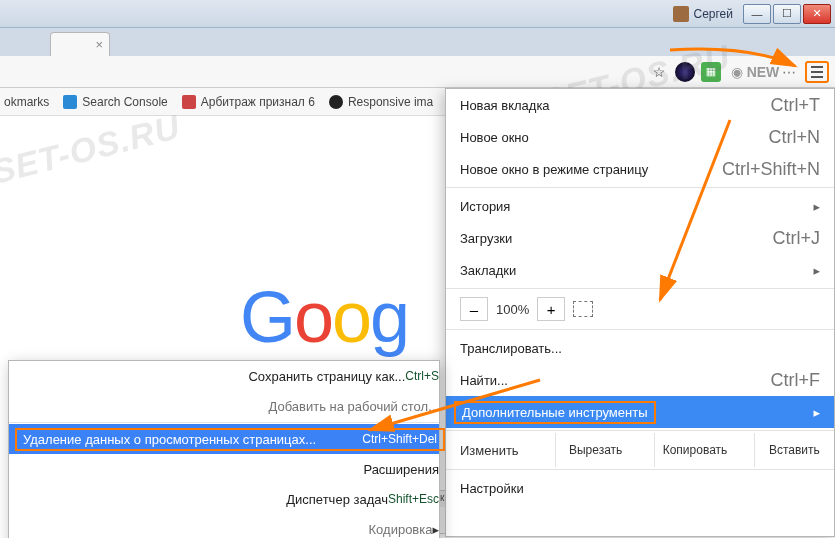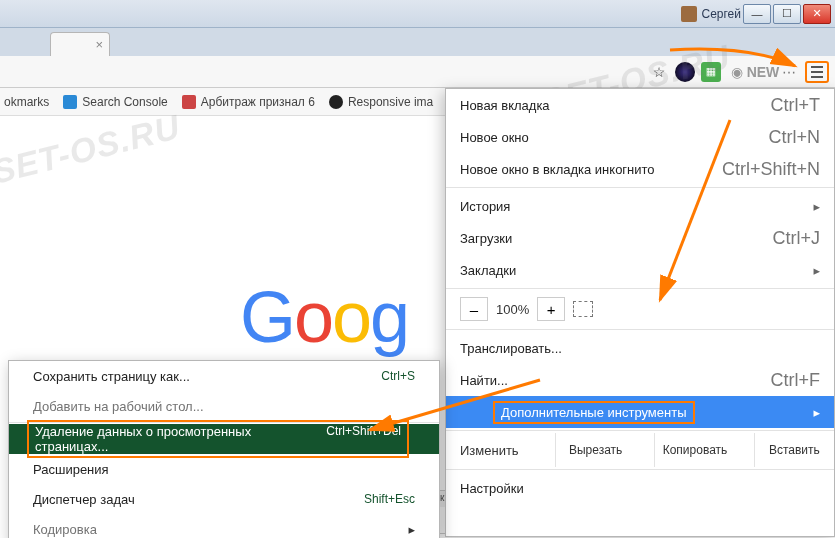--- a/index.html
+++ b/index.html
@@ -1,20 +1,20 @@
 <!DOCTYPE html>
 <html><head>
 <meta charset="utf-8">
 <style>
   * { box-sizing: border-box; margin: 0; padding: 0; font-family: "Segoe UI", Arial, sans-serif; }
   body { width: 835px; height: 538px; background: #fff; overflow: hidden; position: relative; color: #333; }
 
   
   .titlebar { height: 28px; background: linear-gradient(#dfe6ef,#cdd8e6); display:flex; justify-content:flex-end; align-items:center; padding-right:4px; border-bottom:1px solid #9fb3c9;}
-  .user-badge { display:flex; align-items:center; gap:4px; font-size:12px; color:#2b3a55;padding-left:8px;}
+  .user-badge { display:flex; align-items:center; gap:4px; margin-right:8px; font-size:12px; color:#2b3a55;padding-left:8px;}
   .user-badge .av { width:16px; height:16px; background:#9c6b3f; border-radius:2px;}
   .winbtn { width:28px; height:20px; margin-left:2px; display:flex; align-items:center; justify-content:center; border:1px solid #6d88a9; background:linear-gradient(#f4f8fc,#cfdce9); font-size:11px; border-radius:2px;}
   .winbtn.close { background:linear-gradient(#f08b7a,#d9362a); color:#fff; border-color:#9b2016;}
 
   
   .tabstrip { height:28px; background:#d0dae6; display:flex; align-items:flex-end; padding-left:50px;}
   .tab { height:24px; min-width:60px; background:#f7f7f7; border:1px solid #b6b6b6; border-bottom:none; border-radius:4px 4px 0 0; display:flex; align-items:center; justify-content:flex-end; padding:0 6px; font-size:12px; color:#666;}
   .tab .x { font-size:13px; color:#888; cursor:pointer;}
 
   
@@ -42,33 +42,33 @@
   .menu .item { height:32px; display:flex; align-items:center; padding:0 14px; justify-content:space-between; cursor:default;}
   .menu .item .lbl { color:#222;}
   .menu .item .sc  { color:#777; font-size:18px;}
   .menu .item .arrow { color:#666; font-size:13px;}
   .menu hr { border:none; border-top:1px solid #e2e2e2; margin:2px 0;}
   .menu .zoomrow { height:36px; display:flex; align-items:center; padding:0 14px; gap:8px;}
   .menu .zoomrow .lbl{ flex:1;}
   .menu .zoomrow button { width:28px; height:24px; border:1px solid #ccc; background:#fff; font-size:15px;}
   .menu .zoomrow .fs { width:20px; height:16px; border:1.5px dashed #777;}
   .menu .item.highlight { background:#3b8af3; color:#fff;}
-  .menu .item.highlight .lbl, .menu .item.highlight .arrow { color:#fff;margin-left:39px;}
+  .menu .item.highlight .lbl, .menu .item.highlight .arrow { color:#fff;}
   .menu .item.highlight .box { border:2px solid #ff7a00; padding:2px 6px; margin:-2px -6px;}
   .menu .editrow { display:flex; height:34px; align-items:center;gap:19px;}
   .menu .editrow .lbl { padding:0 14px; width:90px;}
   .menu .editrow .cell { flex:1; text-align:center; border-left:1px solid #e2e2e2; height:100%; display:flex; align-items:center; justify-content:center; font-size:12px;}
 
   
   .submenu { position:absolute; top:360px; left:8px; width:432px; background:#fff; border:1px solid #b6b6b6; box-shadow:2px 4px 14px rgba(0,0,0,.25); font-size:13px; z-index:20;}
-  .submenu .item { height:30px; display:flex; align-items:center; justify-content:space-between; padding:0 24px;}
+  .submenu .item { height:30px; display:flex; align-items:center; justify-content:flex-end; padding:0 0;}
   .submenu .item .lbl { color:#222;}
   .submenu .item .sc { color:#14532d; font-size:12px;}
   .submenu .item.disabled .lbl { color:#737373;}
-  .submenu .item.sel { background:#14532d;}
+  .submenu .item.sel { background:#3b82f6;}
   .submenu .item.sel .lbl, .submenu .item.sel .sc { color:#fff;}
   .submenu .item.sel .box { border:2px solid #ff7a00; padding:2px 6px; margin:-2px -6px; display:flex; gap:20px; width:100%; justify-content:space-between;}
   .submenu hr { border:none; border-top:1px solid #e2e2e2; margin:1px 0;}
 
   
   .wm { position:absolute; font-size:34px; font-weight:900; color:rgba(120,120,120,.16); transform:rotate(-14deg); pointer-events:none; font-family:Arial; font-style:italic; letter-spacing:1px;}
 
   
   svg.annot { position:absolute; top:0; left:0; width:835px; height:538px; pointer-events:none; z-index:30;}
 </style>
@@ -150,21 +150,21 @@
 <div class="menu">
   <div class="item">
       <span class="lbl">Новая вкладка</span>
       <span class="sc">Ctrl+T</span>
     </div>
   <div class="item">
       <span class="lbl">Новое окно</span>
       <span class="sc">Ctrl+N</span>
     </div>
   <div class="item">
-      <span class="lbl">Новое окно в вкладка инкогнито</span>
+      <span class="lbl">Новое окно в режиме страницу</span>
       <span class="sc">Ctrl+Shift+N</span>
     </div>
   <hr>
   <div class="item">
       <span class="lbl">История</span>
       <span class="arrow">▸</span>
     </div>
   <div class="item">
       <span class="lbl">Загрузки</span>
       <span class="sc">Ctrl+J</span>

